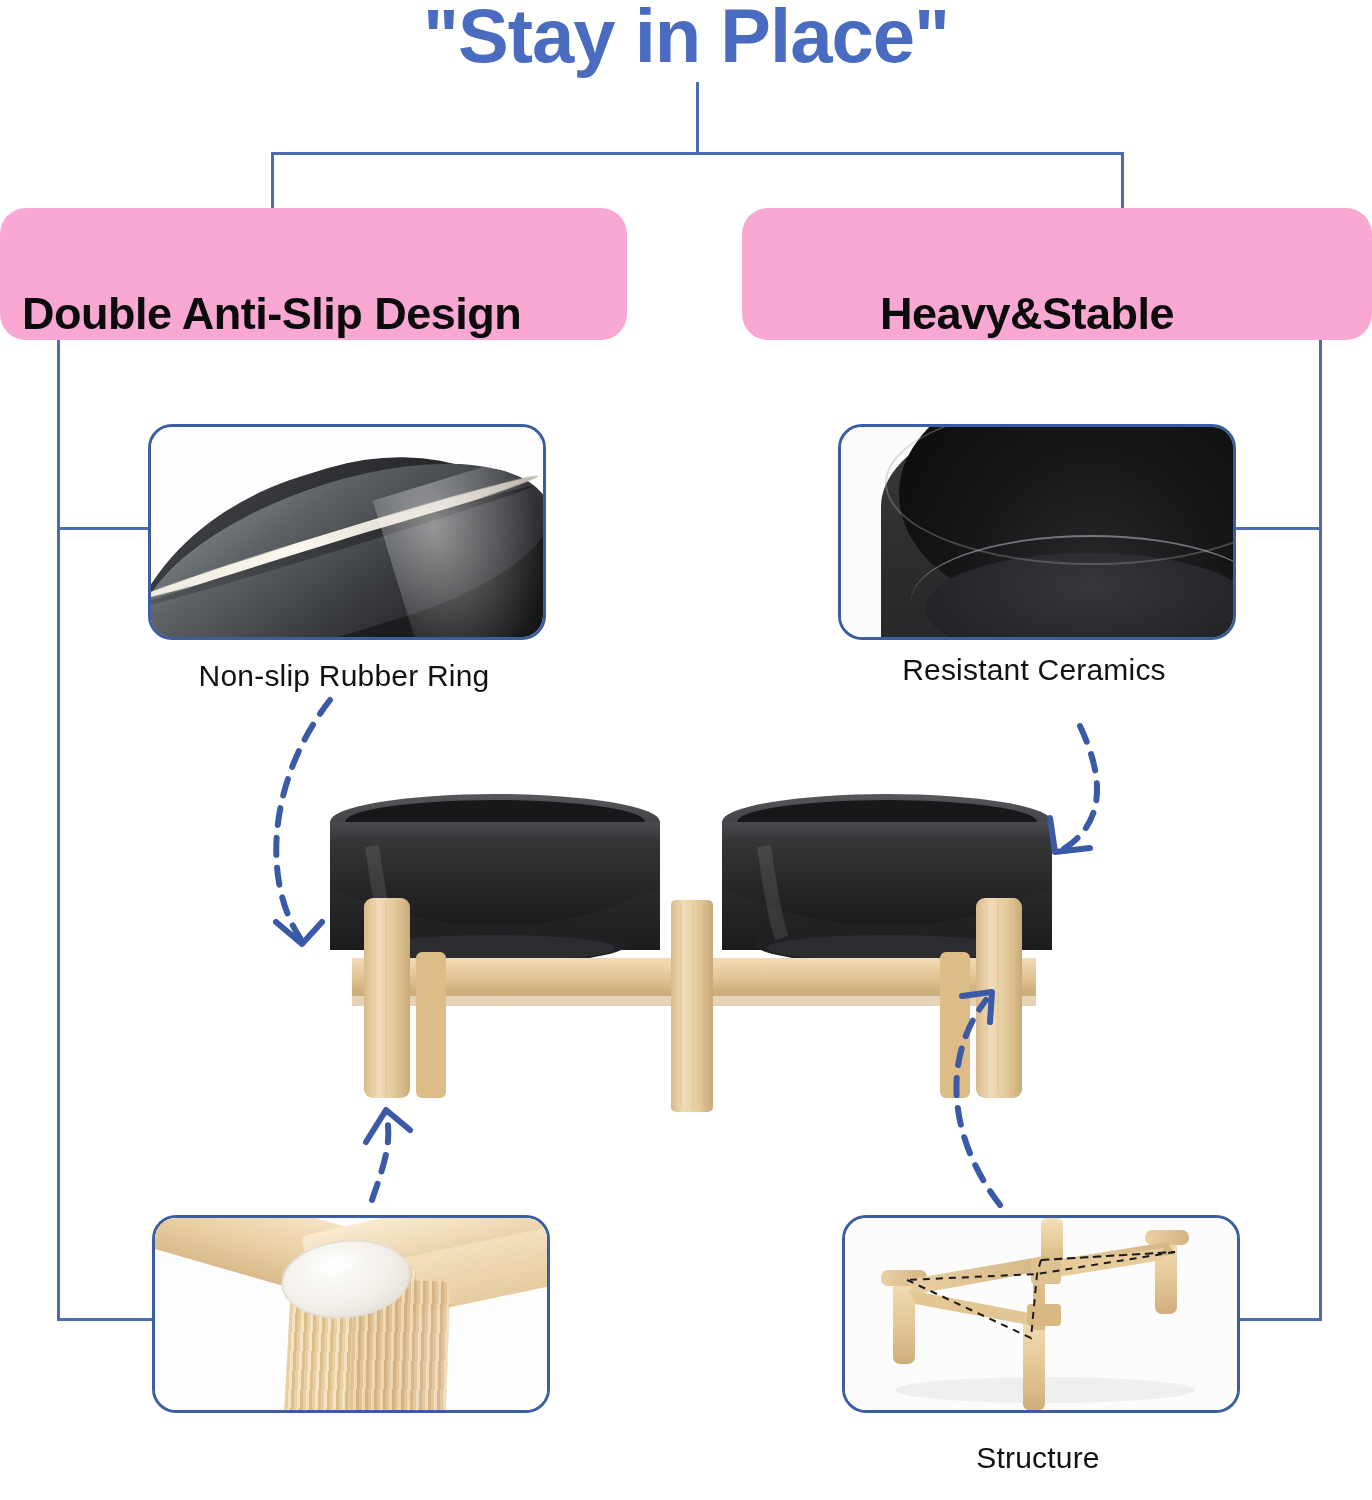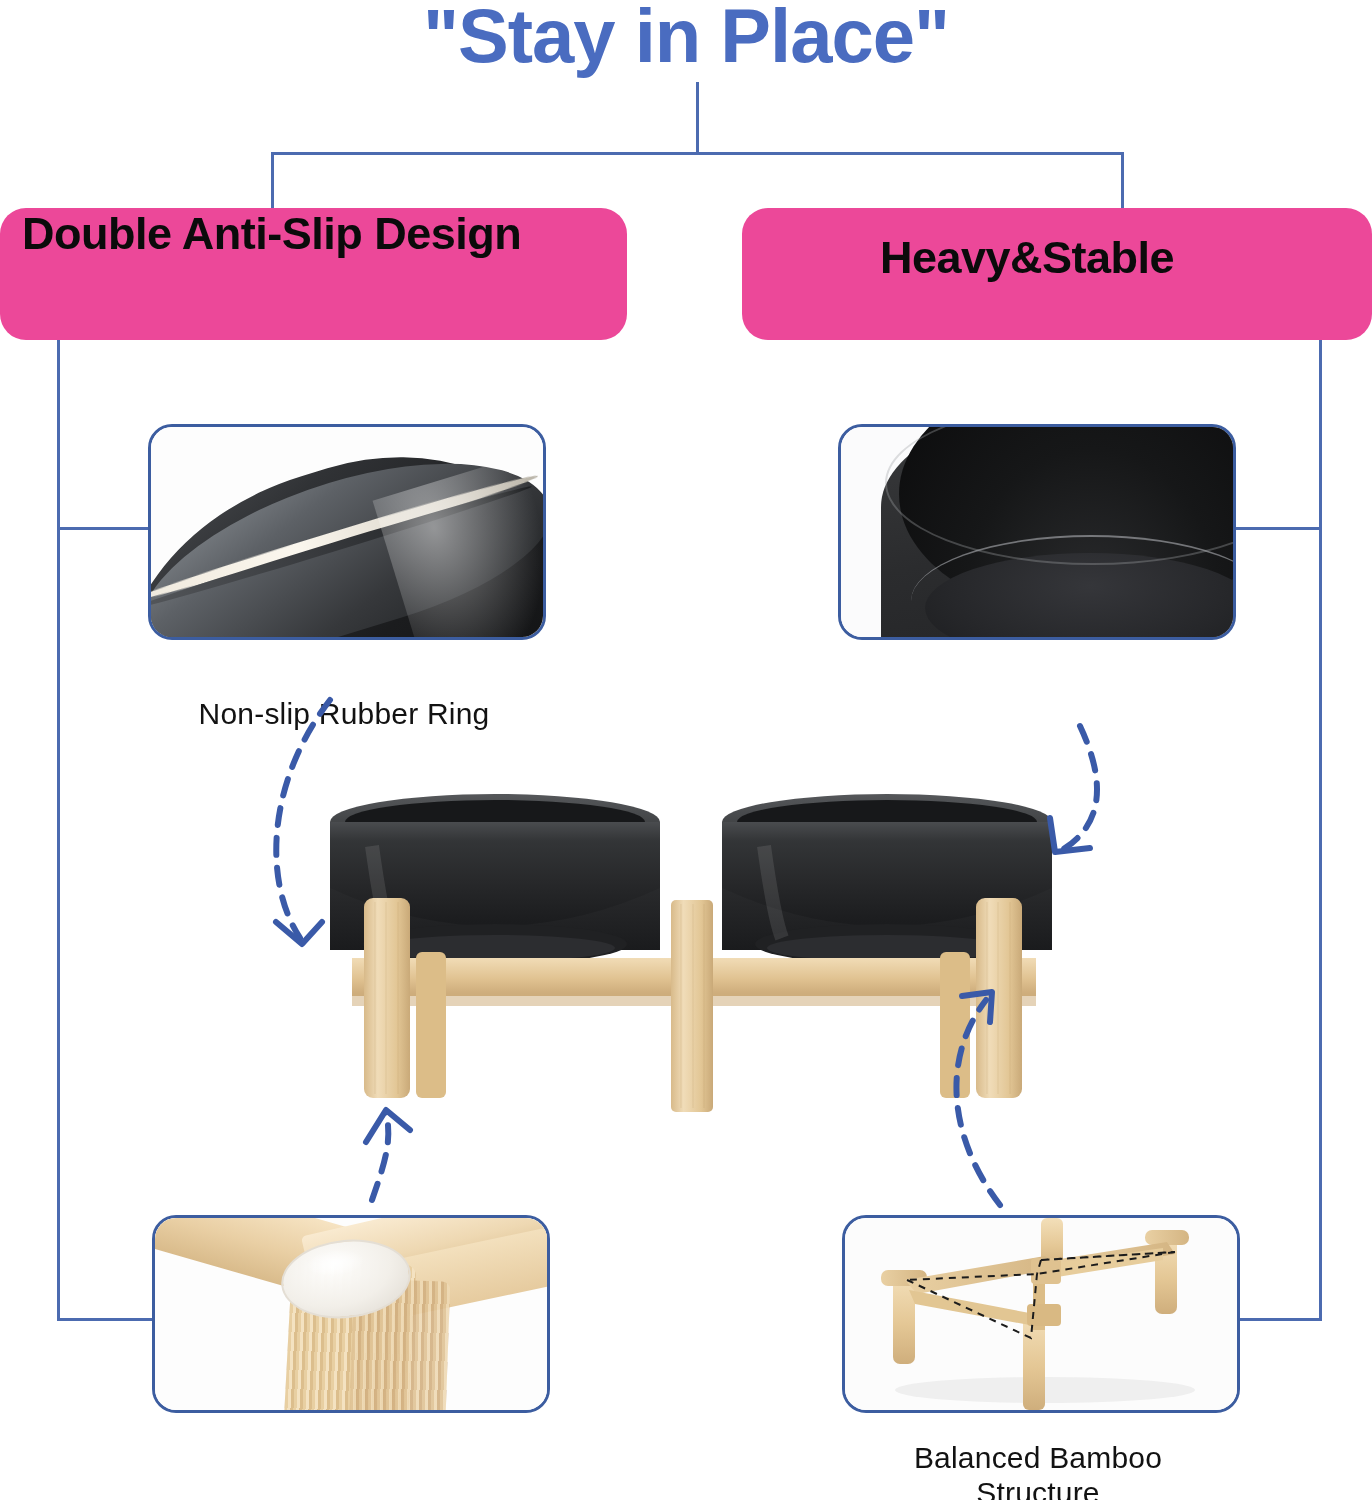--- a/index.html
+++ b/index.html
@@ -15,22 +15,22 @@
     color:#4a6cc0;white-space:nowrap;
   }
 
   
   .ln{position:absolute;background:#4c6bb0;}
   .ln-v{width:3px;}
   .ln-h{height:3px;}
 
   
   .hdr{
-    position:absolute;background:#ec4899;border-radius:26px;
-    display:flex;align-items:flex-start;
+    position:absolute;background:#f9a8d4;border-radius:26px;
+    display:flex;align-items:flex-end;
   }
   .hdr-txt{
     font-size:45px;font-weight:bold;color:#0b0b0b;white-space:nowrap;
     letter-spacing:-.5px;
   }
   #hdr-left{left:0;top:208px;width:627px;height:132px;}
   #hdr-left .hdr-txt{padding-left:22px;}
   #hdr-right{left:742px;top:208px;width:630px;height:132px;justify-content:center;}
   #hdr-right .hdr-txt{margin-right:60px;margin-top:24px;}
 
@@ -184,34 +184,35 @@
 
   <div class="frame" style="left:148px;top:424px;width:392px;height:210px;">
     <div class="photo p-ring">
       <div class="body"></div>
       <div class="rim"></div>
       <div class="ring-line"></div>
       <div class="ring-line2"></div>
       <div class="gloss"></div>
     </div>
   </div>
-  <div class="cap" style="left:148px;top:696px;width:392px;">
+  <div class="cap" style="left:148px;top:658px;width:392px;">
     <div>Non-slip Rubber Ring</div>
   </div>
 
   <div class="frame" style="left:838px;top:424px;width:392px;height:210px;">
     <div class="photo p-interior">
       <div class="outer"></div>
       <div class="cav"></div>
       <div class="floor"></div>
       <div class="innerlip"></div>
       <div class="rimglow"></div>
     </div>
   </div>
   <div class="cap" style="left:838px;top:652px;width:392px;">
+    <div>Resistant Ceramics</div>
   </div>
 
   <div class="frame" style="left:152px;top:1215px;width:392px;height:192px;">
     <div class="photo p-pad">
       <div class="barA"></div>
       <div class="barB"></div>
       <div class="barC"></div>
       <div class="post"></div>
       <div class="post2"></div>
       <div class="pad"></div>
@@ -254,21 +255,20 @@
         <rect x="182" y="86" width="34" height="22" rx="4" fill="#d9b983"></rect>
 
         <polyline points="196,42 330,34 196,42" fill="none" stroke="#1c1c1c" stroke-width="2" stroke-dasharray="7 6"></polyline>
         <polyline points="330,34 192,56 62,62" fill="none" stroke="#1c1c1c" stroke-width="2" stroke-dasharray="7 6"></polyline>
         <polyline points="196,42 192,56" fill="none" stroke="#1c1c1c" stroke-width="2" stroke-dasharray="7 6"></polyline>
         <polyline points="62,62 186,120 192,56" fill="none" stroke="#1c1c1c" stroke-width="2" stroke-dasharray="7 6"></polyline>
       </svg>
     </div>
   </div>
   <div class="cap" style="left:842px;top:1440px;width:392px;">
-    <div>Balanced Bamboo</div>
     <div>Structure</div>
   </div>
 
   <svg class="product" viewBox="0 0 1372 1500">
     <defs>
       <linearGradient id="bowlG" x1="0" y1="0" x2="0" y2="1">
         <stop offset="0" stop-color="#4a4c4f"></stop>
         <stop offset="0.18" stop-color="#333537"></stop>
         <stop offset="0.62" stop-color="#262729"></stop>
         <stop offset="1" stop-color="#1a1b1d"></stop>

